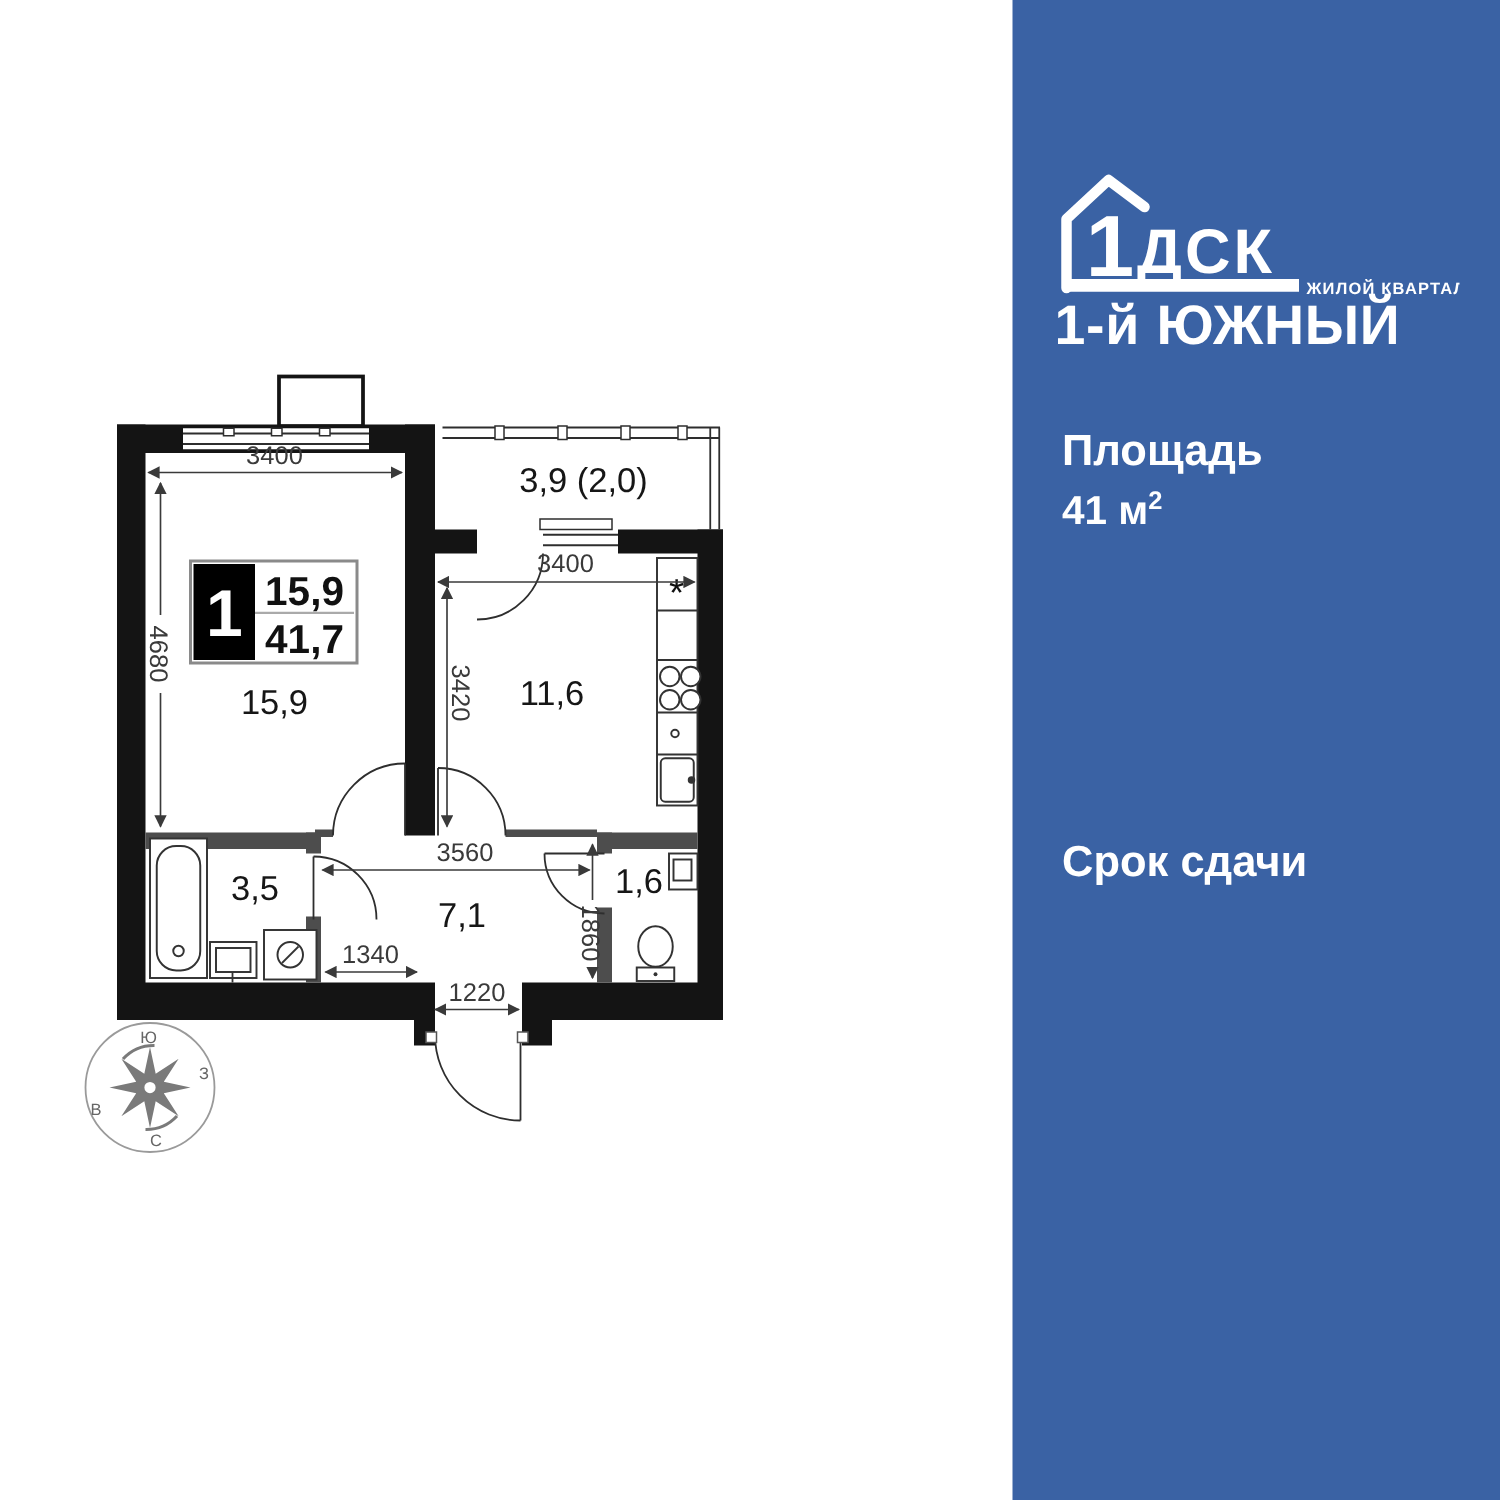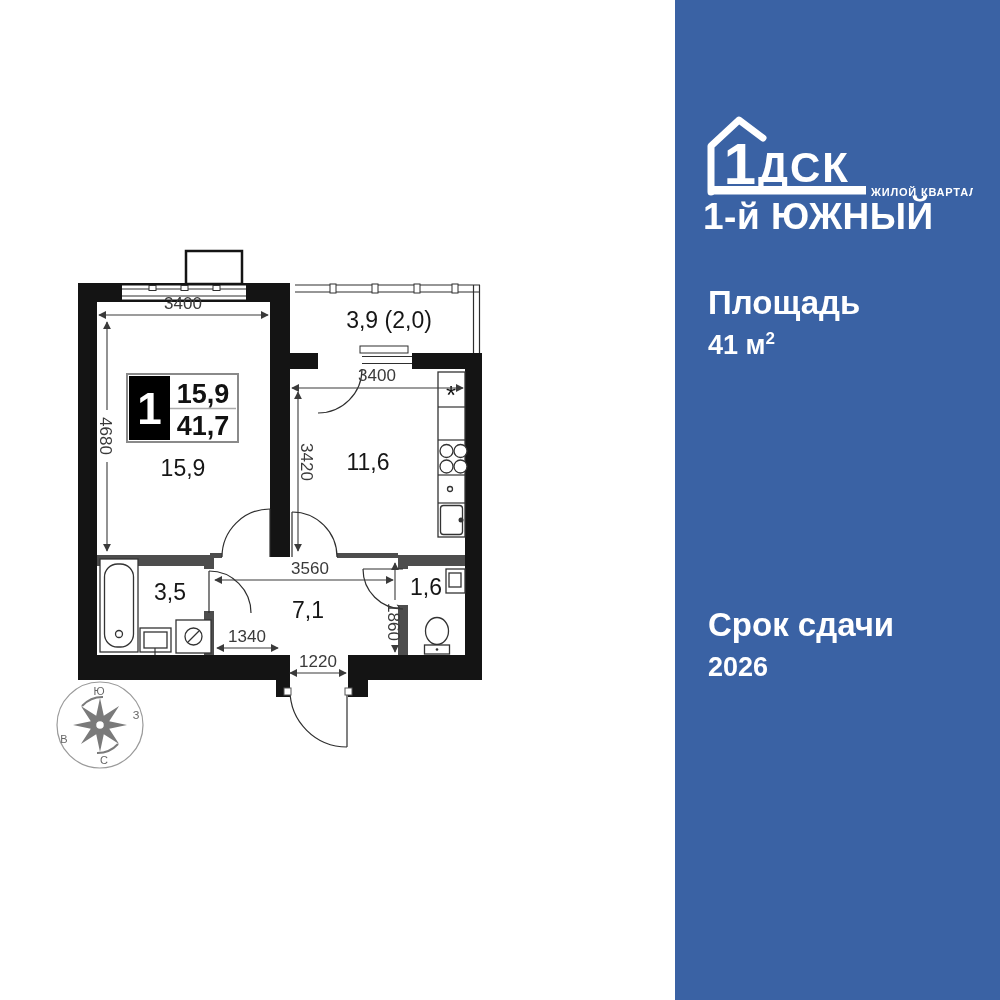--- a/index.html
+++ b/index.html
@@ -20,22 +20,22 @@
   .badge-big{font-size:44px;font-weight:bold;fill:#ffffff;}
   .badge-num{font-size:27px;font-weight:bold;fill:#111111;}
   .compass-label{font-size:11px;fill:#666666;}
   
   .sidebar{position:absolute;left:675px;top:0;width:325px;height:1000px;background:#3A62A4;color:#ffffff;}
   .logo-svg{position:absolute;left:26px;top:110px;}
   .project-name{position:absolute;left:28px;top:196px;font-size:37px;font-weight:bold;letter-spacing:0.5px;white-space:nowrap;}
   .info-sec{position:absolute;left:33px;}
   .sec-area{top:286px;}
   .sec-finish{top:442px;}
-  .sec-deadline{top:608px;}
-  .info-title{font-size:33px;font-weight:bold;margin:0 0 8px 0;line-height:1.05;}
+  .sec-deadline{top:560px;text-align:center;}
+  .info-title{font-size:29px;font-weight:bold;margin:0 0 8px 0;line-height:1.05;}
   .info-value{font-size:27px;font-weight:700;line-height:1.22;}
   .info-value sup{font-size:17px;}
 </style>
 </head>
 <body>
 
 <div class="stage">
 
   <svg class="plan-svg" width="675" height="1000" viewBox="0 0 675 1000">
     <defs>
@@ -236,16 +236,15 @@
       <div class="info-value">
         <span>41 м</span><sup>2</sup>
       </div>
     </div>
 
     <div class="info-sec sec-finish">
     </div>
 
     <div class="info-sec sec-deadline">
       <div class="info-title">Срок сдачи</div>
-      <div class="info-value">2026</div>
     </div>
   </div>
 </div>
 
 </body></html>

